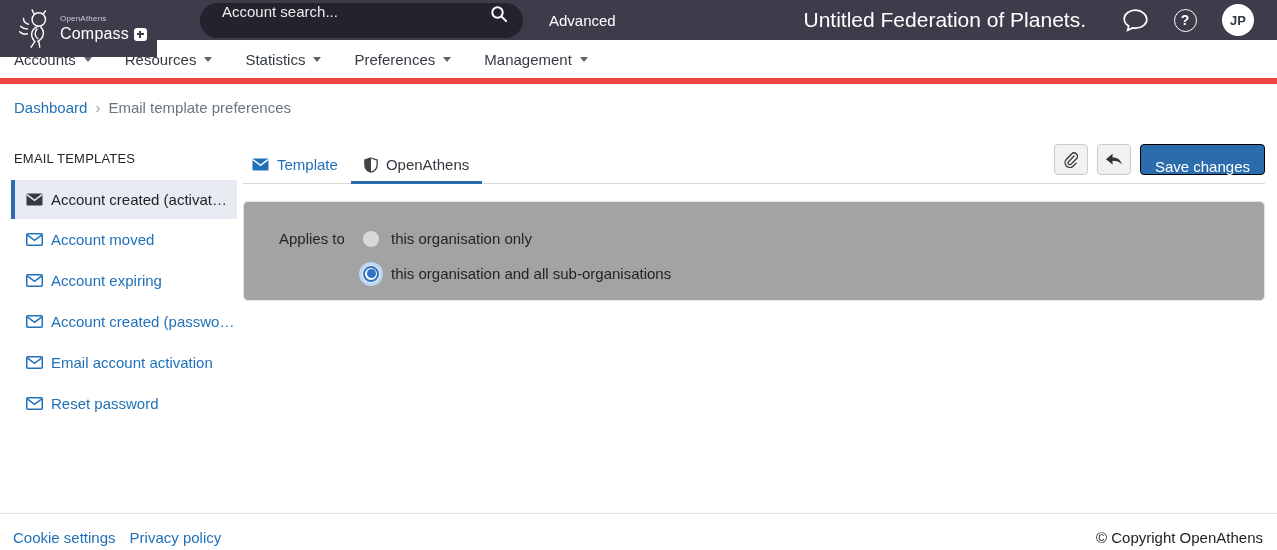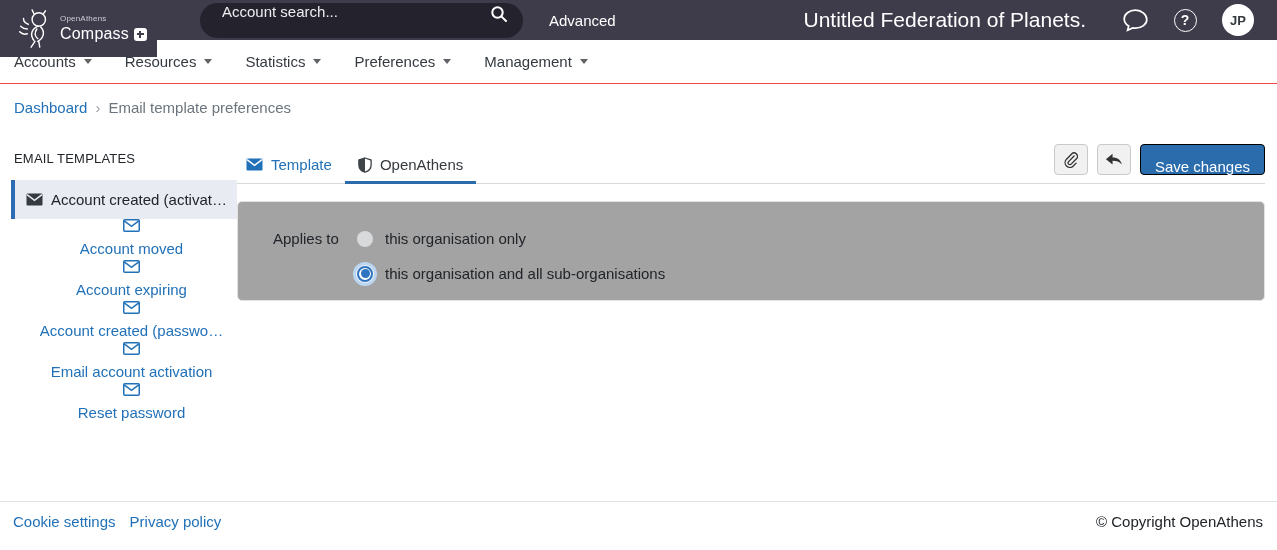--- a/index.html
+++ b/index.html
@@ -25,44 +25,44 @@
   .search-btn { background:none; border:none; cursor:pointer; display:grid; place-items:center; padding:2px; }
 
   .advanced { margin-left:26px; color:#fff; font-size:15px; text-decoration:none; cursor:pointer; }
   .top-spacer { flex:1; }
   .federation { color:#fff; font-size:21px; margin-right:36px; }
   .hicon-btn { background:none; border:none; cursor:pointer; display:grid; place-items:center; margin-right:24px; width:26px; height:26px; }
   .help-ring { width:23px; height:23px; border:1.8px solid #fff; border-radius:50%; color:#fff; font-size:14px; font-weight:700; display:grid; place-items:center; line-height:1; }
   .avatar { width:32px; height:32px; border-radius:50%; background:#fff; color:#343a40; font-size:13px; font-weight:700; display:grid; place-items:center; cursor:pointer; flex-shrink:0; }
 
   
-  .navbar { height:44px; background:#fff; border-bottom:1px solid #ef4444; display:flex; align-items:center; padding-left:14px; column-gap:33px; position:relative; z-index:1; }
+  .navbar { height:44px; background:#fff; border-bottom:6px solid #ef4444; display:flex; align-items:center; padding-left:14px; column-gap:33px; position:relative; z-index:1; }
   .nav-item { display:flex; align-items:center; font-size:15px; color:#343a40; cursor:pointer; }
   .caret { width:0; height:0; border-left:4px solid transparent; border-right:4px solid transparent; border-top:5px solid #5f6368; margin-left:8px; display:inline-block; }
 
   
   .middle { flex:1; display:flex; flex-direction:column; overflow:hidden; }
   .breadcrumb { margin:15px 0 0 14px; font-size:15px; display:flex; align-items:center; }
   .breadcrumb a { color:#2171b8; text-decoration:none; cursor:pointer; }
   .crumb-sep { color:#9aa0a6; margin:0 8px; font-size:15px; }
   .crumb-current { color:#6c757d; }
 
   .content { display:flex; margin-top:35px; flex:1; align-items:flex-start; }
 
   
   .sidebar { width:226px; margin-left:11px; flex-shrink:0; }
   .sidebar-heading { font-size:13px; color:#212529; letter-spacing:.2px; margin:0 0 14px 3px; }
   .tpl-item { display:flex; align-items:center; gap:8px; font-size:15px; cursor:pointer; white-space:nowrap; overflow:hidden; }
   .tpl-item.active { background:#e9ebf2; border-left:4px solid #2d6cb5; height:39px; padding-left:11px; color:#212529; }
-  .tpl-item.link { height:41px; padding-left:15px; color:#2171b8;flex-direction:column; }
+  .tpl-item.link { height:41px; padding-left:15px; color:#2171b8; }
   .tpl-item.link .lbl { color:#2171b8; }
   .mail-ico { flex-shrink:0; display:grid; place-items:center; }
 
   
-  .main { flex:1; margin-left:0; margin-right:12px; }
+  .main { flex:1; margin-left:6px; margin-right:12px; }
   .main-header { display:flex; justify-content:space-between; align-items:flex-start; border-bottom:1px solid #d9d9d9; min-height:33px; }
   .tabs { display:flex; }
   .tab { display:flex; align-items:center; gap:8px; padding:5px 13px 10px 9px; font-size:15px; position:relative; cursor:pointer; }
   .tab + .tab { padding-left:13px; }
   .tab.inactive { color:#2171b8; }
   .tab.active { color:#343a40; }
   .tab.active::after { content:""; position:absolute; left:0; right:0; bottom:-1px; height:3px; background:#2b6cad; }
 
   .toolbar { display:flex; gap:9px; margin-top:-7px; }
   .icon-btn { width:34px; height:31px; background:#f1f1f1; border:1px solid #c9c9c9; border-radius:4px; display:grid; place-items:center; cursor:pointer; }
@@ -73,21 +73,21 @@
   .form-label { width:84px; font-size:15px; color:#212529; padding-top:1px; }
   .options { display:flex; flex-direction:column; gap:16px; }
   .option { display:flex; align-items:center; height:19px; cursor:pointer; }
   .radio { width:16px; height:16px; border-radius:50%; flex-shrink:0; }
   .radio.disabled { background:#d8d9db; }
   .radio.selected { background:#fff; border:2px solid #2e74c0; position:relative; box-shadow:0 0 0 1px #f2f2f3, 0 0 0 4px #bcd6f2; }
   .radio.selected::after { content:""; position:absolute; left:50%; top:50%; width:9px; height:9px; margin:-4.5px 0 0 -4.5px; border-radius:50%; background:#2e74c0; }
   .option .opt-label { margin-left:12px; font-size:15px; color:#212529; }
 
   
-  .footer { height:49px; border-top:1px solid #dee2e6; display:flex; justify-content:space-between; align-items:flex-start; padding:11px 14px 0 13px; }
+  .footer { height:37px; border-top:1px solid #dee2e6; display:flex; justify-content:space-between; align-items:center; padding:11px 14px 0 13px; }
   .footer-links { display:flex; gap:14px; }
   .footer-links a { color:#2171b8; font-size:15px; text-decoration:none; cursor:pointer; }
   .copyright { color:#212529; font-size:15px; }
 </style>
 </head>
 <body>
 
 <div class="page">
 
   <header class="topbar">

